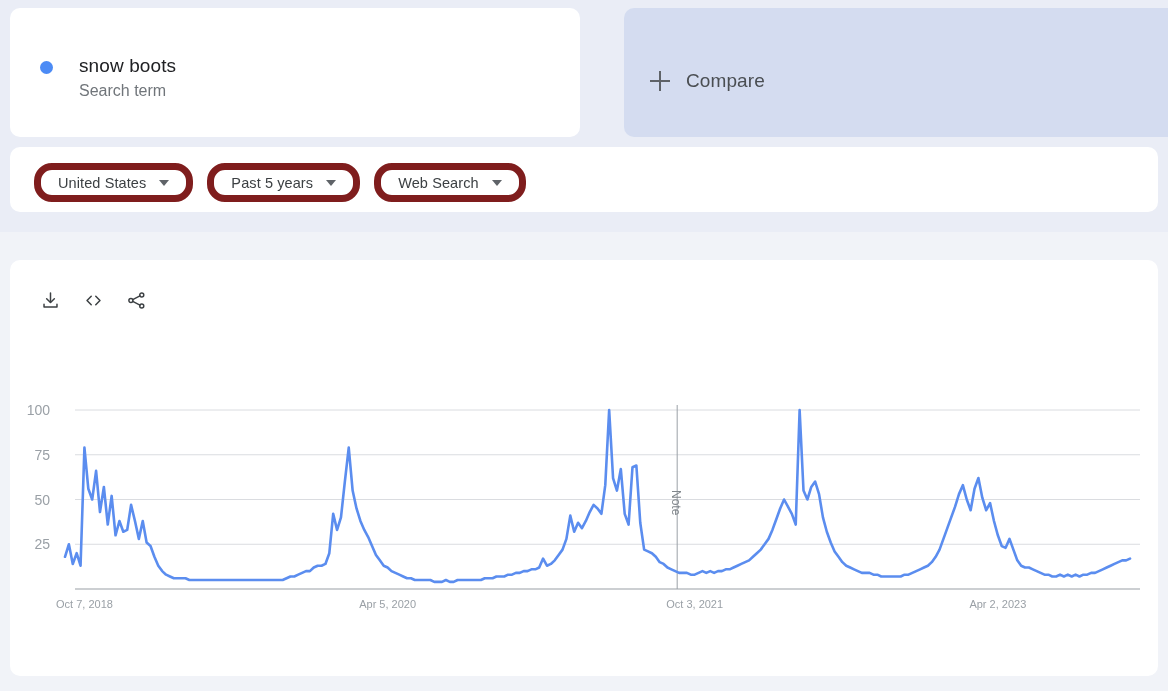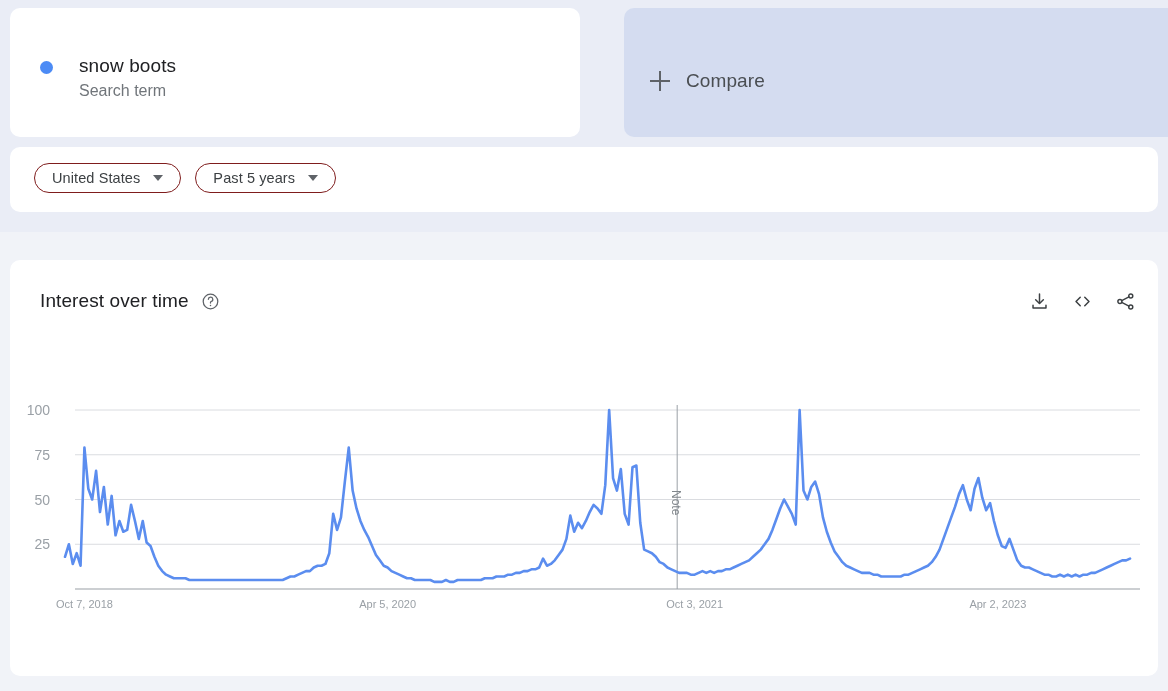--- a/index.html
+++ b/index.html
@@ -62,21 +62,21 @@
     margin-left: 16px; font-size: 19px; color: #4a4e52; letter-spacing: .1px;
   }
 
   
   .filter-bar {
     position: absolute; left: 10px; top: 147px; width: 1148px; height: 65px;
     background: #ffffff; border-radius: 10px;
   }
   .chips { position: absolute; left: 24px; top: 16px; display: flex; gap: 14px; }
   .chip {
-    height: 30px; border: 1px solid #7f1d1d; border-radius: 18px;
+    height: 39px; border: 7px solid #7f1d1d; border-radius: 18px;
     display: flex; align-items: center; padding: 0 17px;
     background: #fff; cursor: pointer; box-sizing: border-box;
   }
   .chip-label { font-size: 14.5px; color: #3c4043; letter-spacing: .1px; }
   .caret {
     width: 0; height: 0; margin-left: 13px;
     border-left: 5px solid transparent; border-right: 5px solid transparent;
     border-top: 6px solid #5f6368;
   }
 
@@ -144,36 +144,30 @@
   <div class="filter-bar">
     <div class="chips">
       <div class="chip">
         <span class="chip-label">United States</span>
         <span class="caret"></span>
       </div>
       <div class="chip">
         <span class="chip-label">Past 5 years</span>
         <span class="caret"></span>
       </div>
+      <div class="chip">
+        <span class="chip-label">Web Search</span>
+        <span class="caret"></span>
+      </div>
     </div>
   </div>
 
   <div class="chart-card">
 
     <div class="chart-head">
-      <div class="chart-title-wrap">
-        <span class="chart-title">Interest over time</span>
-        <span class="help-icon">
-          <svg viewBox="0 0 24 24" width="19" height="19" fill="none" stroke="#5f6368" stroke-width="1.6">
-            <circle cx="12" cy="12" r="9.2"></circle>
-            <path d="M9.3 9.2a2.8 2.8 0 1 1 3.5 2.8c-.6.2-.8.7-.8 1.3v.6" stroke-linecap="round"></path>
-            <circle cx="12" cy="17" r=".95" fill="#5f6368" stroke="none"></circle>
-          </svg>
-        </span>
-      </div>
       <div class="head-actions">
         <span class="act-icon">
           <svg viewBox="0 0 24 24" width="21" height="21" fill="none" stroke="#3c4043" stroke-width="1.7" stroke-linecap="round" stroke-linejoin="round">
             <path d="M12 3.5v10.5"></path>
             <path d="M7.6 10l4.4 4.2 4.4-4.2"></path>
             <path d="M4.6 16.2v3.3h14.8v-3.3"></path>
           </svg>
         </span>
         <span class="act-icon">
           <svg viewBox="0 0 24 24" width="21" height="21" fill="none" stroke="#3c4043" stroke-width="1.7" stroke-linecap="round" stroke-linejoin="round">

